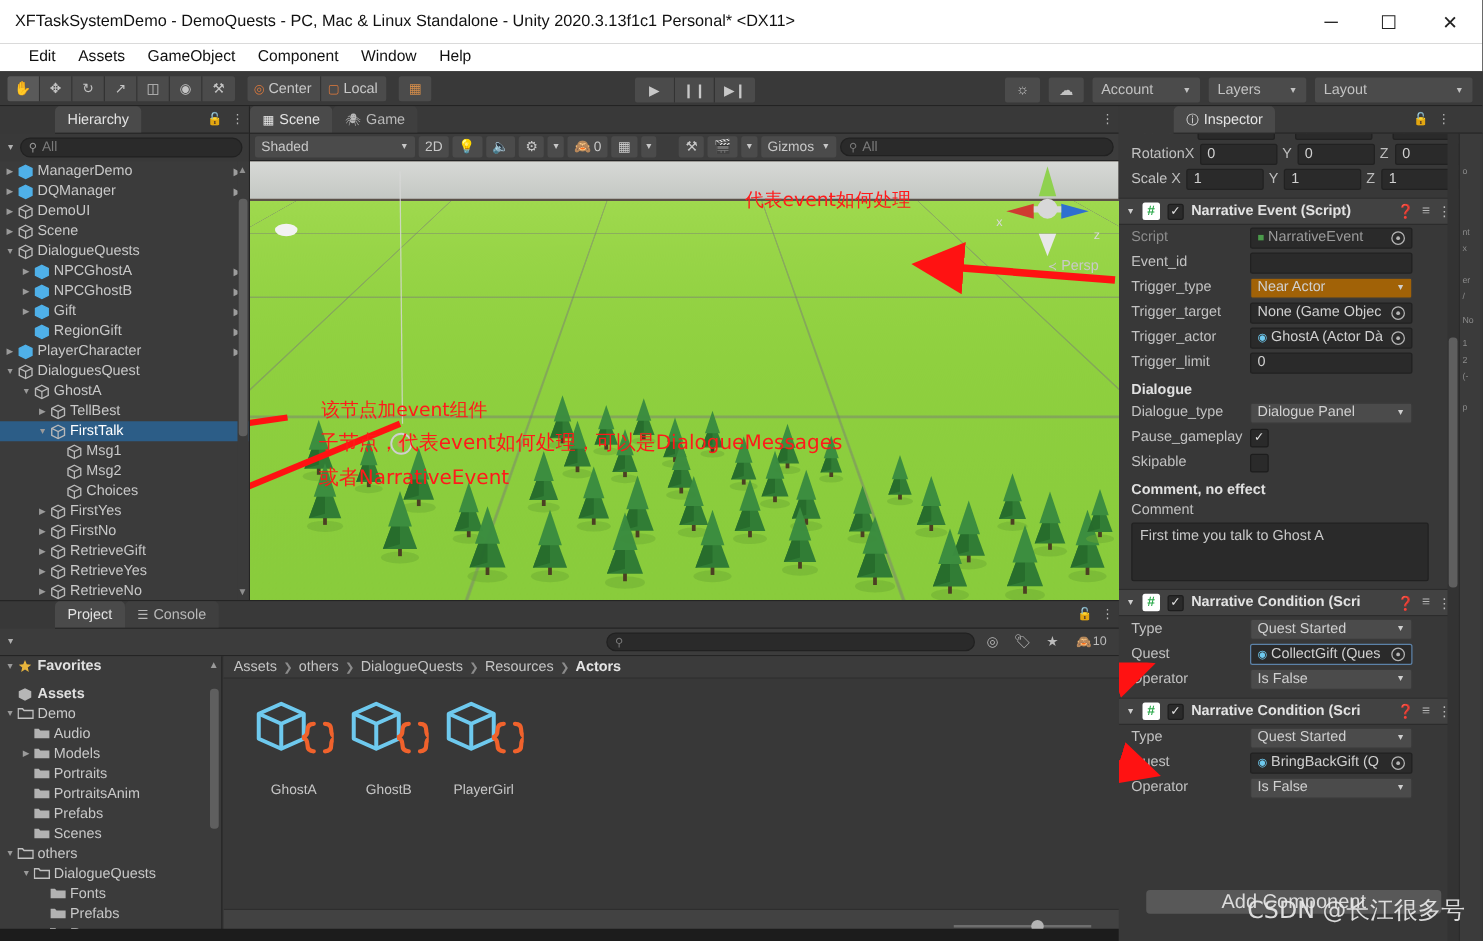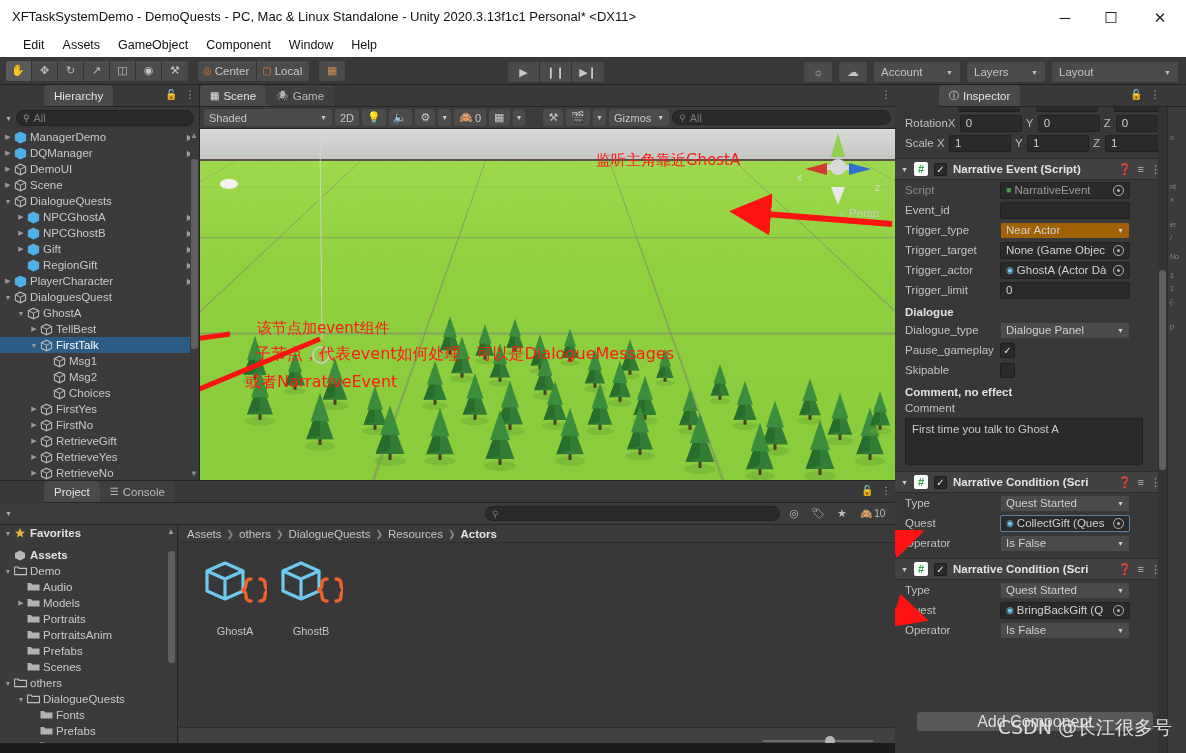--- a/index.html
+++ b/index.html
@@ -835,24 +835,24 @@
       <polygon points="88,40 66,34 66,46" fill="#2f6fd0"></polygon>
       <rect x="44" y="36" width="22" height="5" fill="#d8d8d8"></rect>
       <polygon points="48,58 62,58 55,76" fill="#e8e8e8"></polygon>
       <text x="14" y="52" fill="#d9d9d9" font-size="10" font-family="sans-serif">x</text>
       <text x="92" y="62" fill="#d9d9d9" font-size="10" font-family="sans-serif">z</text>
     </svg>
     <div class="persp" style="right:16px;top:78px">
       <span style="font-size:9px">≺</span> <span>Persp</span>
     </div>
 
-    <div class="redtext" style="left:396px;top:22px">监听主角靠近GhostA</div>
+    <div class="redtext" style="left:396px;top:22px">代表event如何处理</div>
     <div class="redtext" style="left:57px;top:190px">该节点加event组件</div>
     <div class="redtext" style="left:55px;top:215px;font-size:16px">子节点，代表event如何处理，可以是DialogueMessages</div>
-    <div class="redtext" style="left:45px;top:243px;font-size:16px">或者NarrativeEvent</div>
+    <div class="redtext" style="left:55px;top:243px;font-size:16px">或者NarrativeEvent</div>
   </div>
 </div>
 
 <div class="panel" id="inspector">
   <div class="tabrow">
     <div class="tab active">
       <span style="font-size:10px">ⓘ</span>
       <span>Inspector</span>
     </div>
     <div class="tabicons" style="right:26px">
@@ -1263,20 +1263,26 @@
             <path d="M4 14 L22 22 L40 14 M22 22 L22 42" fill="none" stroke="#6ec9ee" stroke-width="3.2" stroke-linejoin="round"></path>
             <path d="M48 22 q-5 0 -5 5 q0 5 -4 6 q4 1 4 6 q0 5 5 5" fill="none" stroke="#f0622c" stroke-width="3.4" stroke-linecap="round"></path>
             <path d="M57 22 q5 0 5 5 q0 5 4 6 q-4 1 -4 6 q0 5 -5 5" fill="none" stroke="#f0622c" stroke-width="3.4" stroke-linecap="round"></path>
           </svg><div class="lbl">GhostA</div></div>
         <div class="asset"><svg width="64" height="58" viewBox="0 0 64 58">
             <path d="M22 6 L40 14 L40 34 L22 42 L4 34 L4 14Z" fill="none" stroke="#6ec9ee" stroke-width="3.2" stroke-linejoin="round"></path>
             <path d="M4 14 L22 22 L40 14 M22 22 L22 42" fill="none" stroke="#6ec9ee" stroke-width="3.2" stroke-linejoin="round"></path>
             <path d="M48 22 q-5 0 -5 5 q0 5 -4 6 q4 1 4 6 q0 5 5 5" fill="none" stroke="#f0622c" stroke-width="3.4" stroke-linecap="round"></path>
             <path d="M57 22 q5 0 5 5 q0 5 4 6 q-4 1 -4 6 q0 5 -5 5" fill="none" stroke="#f0622c" stroke-width="3.4" stroke-linecap="round"></path>
           </svg><div class="lbl">GhostB</div></div>
+        <div class="asset"><svg width="64" height="58" viewBox="0 0 64 58">
+            <path d="M22 6 L40 14 L40 34 L22 42 L4 34 L4 14Z" fill="none" stroke="#6ec9ee" stroke-width="3.2" stroke-linejoin="round"></path>
+            <path d="M4 14 L22 22 L40 14 M22 22 L22 42" fill="none" stroke="#6ec9ee" stroke-width="3.2" stroke-linejoin="round"></path>
+            <path d="M48 22 q-5 0 -5 5 q0 5 -4 6 q4 1 4 6 q0 5 5 5" fill="none" stroke="#f0622c" stroke-width="3.4" stroke-linecap="round"></path>
+            <path d="M57 22 q5 0 5 5 q0 5 4 6 q-4 1 -4 6 q0 5 -5 5" fill="none" stroke="#f0622c" stroke-width="3.4" stroke-linecap="round"></path>
+          </svg><div class="lbl">PlayerGirl</div></div>
       </div>
   </div>
   <div class="p-bottom">
     <div class="slider">
       <div class="knob"></div>
     </div>
   </div>
   <div class="statusbar"></div>
 </div>
 

